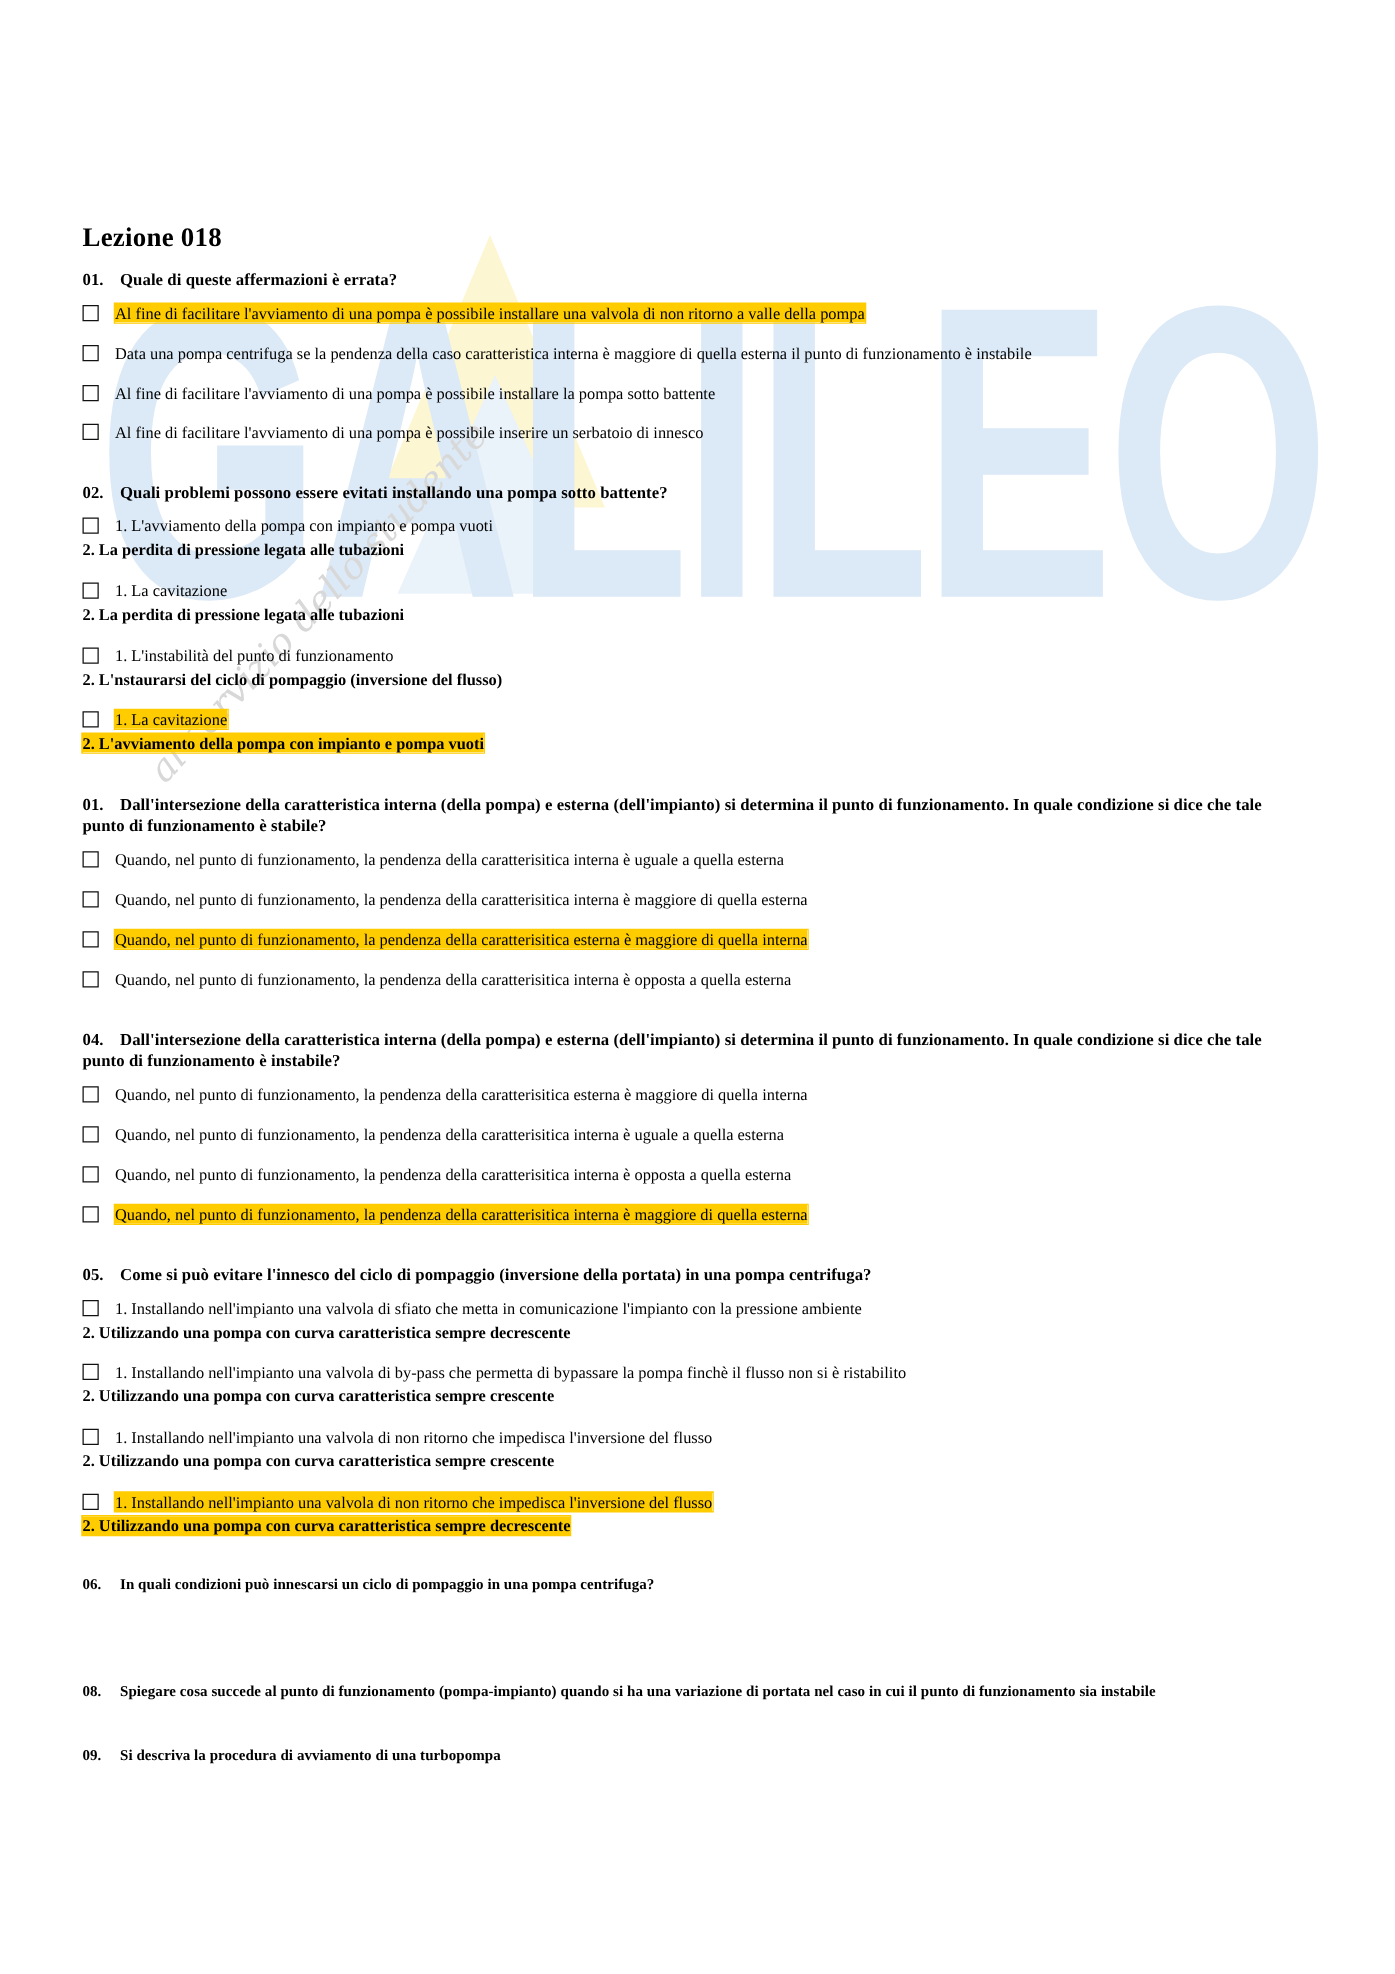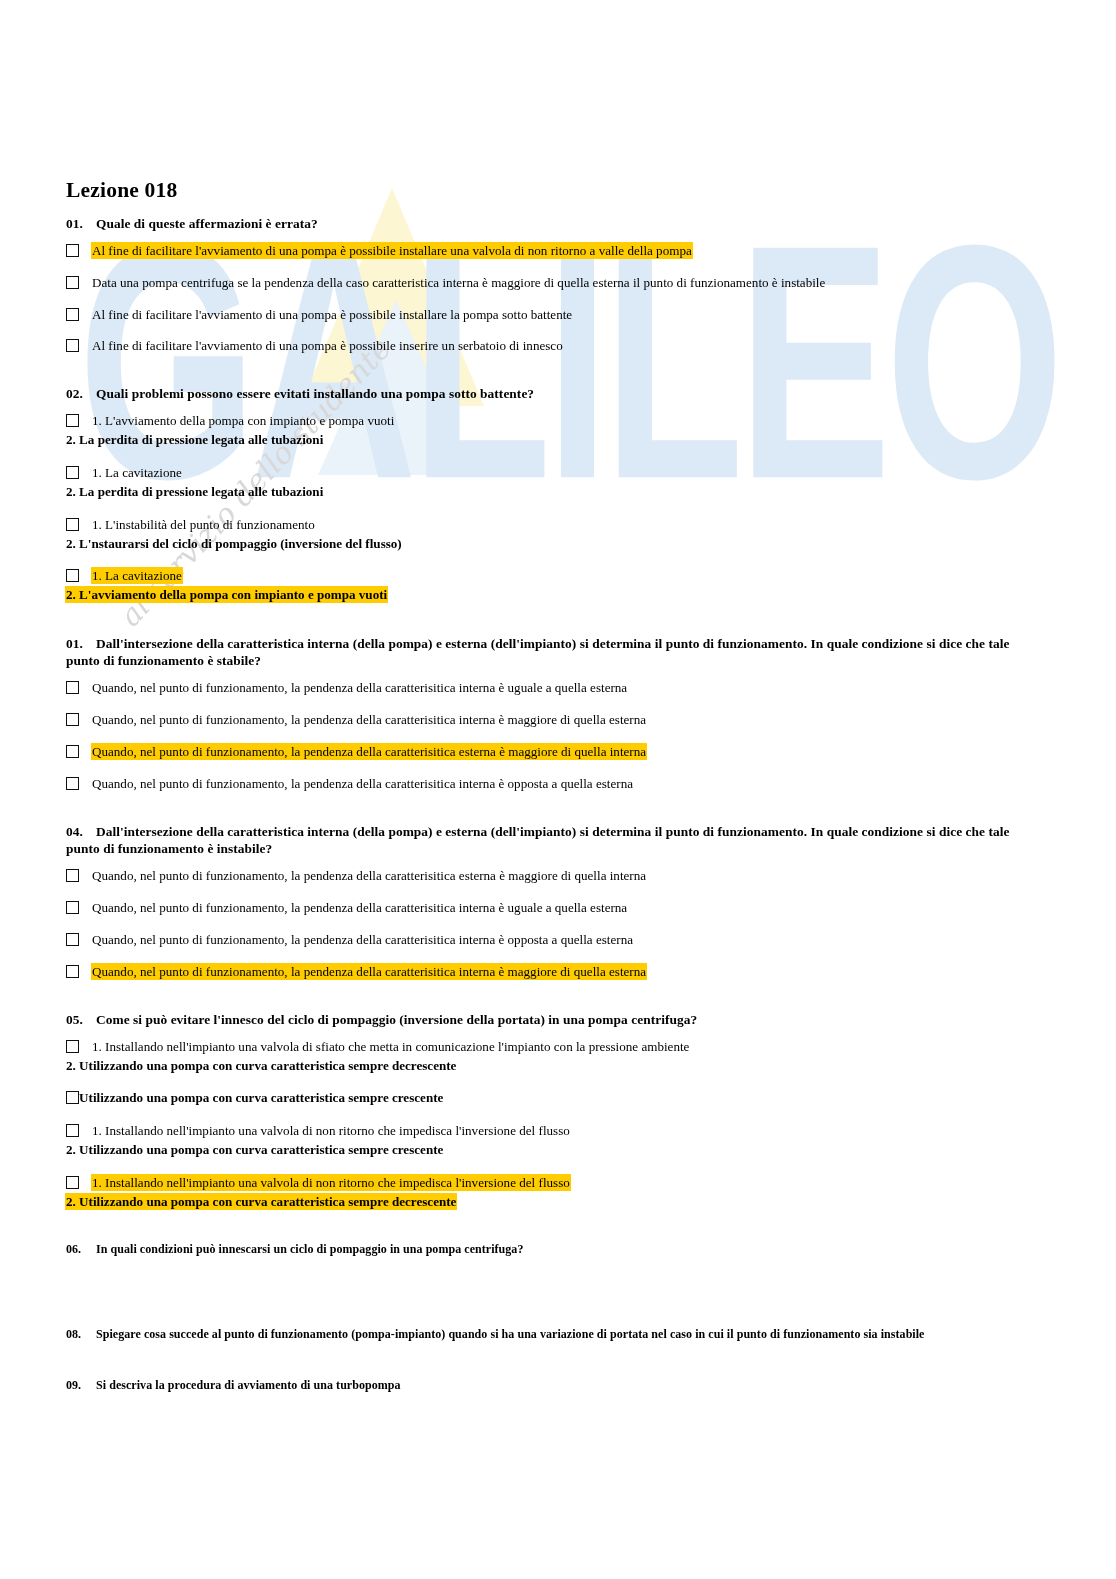--- a/index.html
+++ b/index.html
@@ -261,20 +261,21 @@
         <div class="question-block">
           <div class="q-head"><span class="q-num">05.</span><span class="q-text">Come si può evitare l'innesco del ciclo di pompaggio (inversione della portata) in una pompa centrifuga?</span></div>
           <div class="answers">
             <div class="answer two-line">
               <span class="cbox"></span>
               <span class="aline"><span>1. Installando nell'impianto una valvola di sfiato che metta in comunicazione l'impianto con la pressione ambiente</span></span>
               <span class="aline l2"><span>2. Utilizzando una pompa con curva caratteristica sempre decrescente</span></span>
             </div>
             <div class="answer two-line">
               <span class="cbox"></span>
+              <span class="aline"><span>1. Installando nell'impianto una valvola di by-pass che permetta di bypassare la pompa finchè il flusso non si è ristabilito</span></span>
               <span class="aline l2"><span>2. Utilizzando una pompa con curva caratteristica sempre crescente</span></span>
             </div>
             <div class="answer two-line">
               <span class="cbox"></span>
               <span class="aline"><span>1. Installando nell'impianto una valvola di non ritorno che impedisca l'inversione del flusso</span></span>
               <span class="aline l2"><span>2. Utilizzando una pompa con curva caratteristica sempre crescente</span></span>
             </div>
             <div class="answer two-line">
               <span class="cbox"></span>
               <span class="aline"><span class="hl">1. Installando nell'impianto una valvola di non ritorno che impedisca l'inversione del flusso</span></span>

